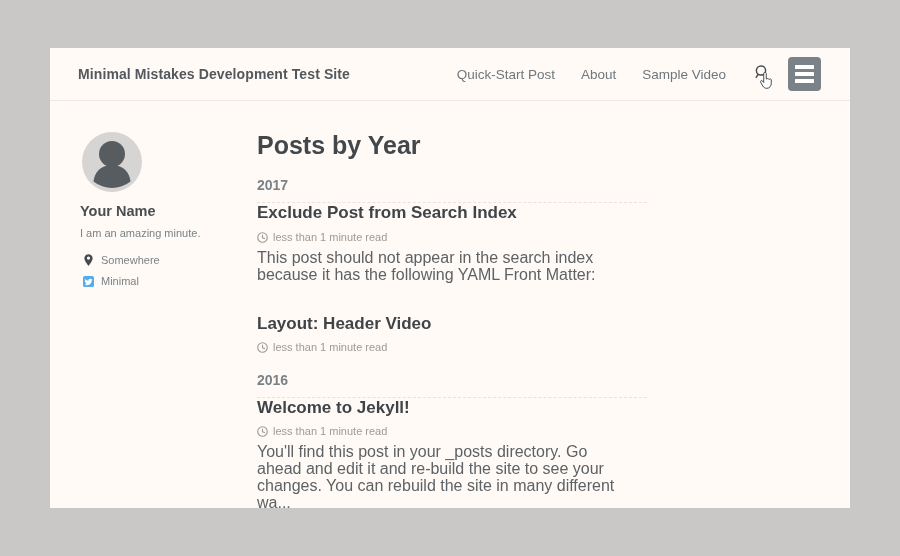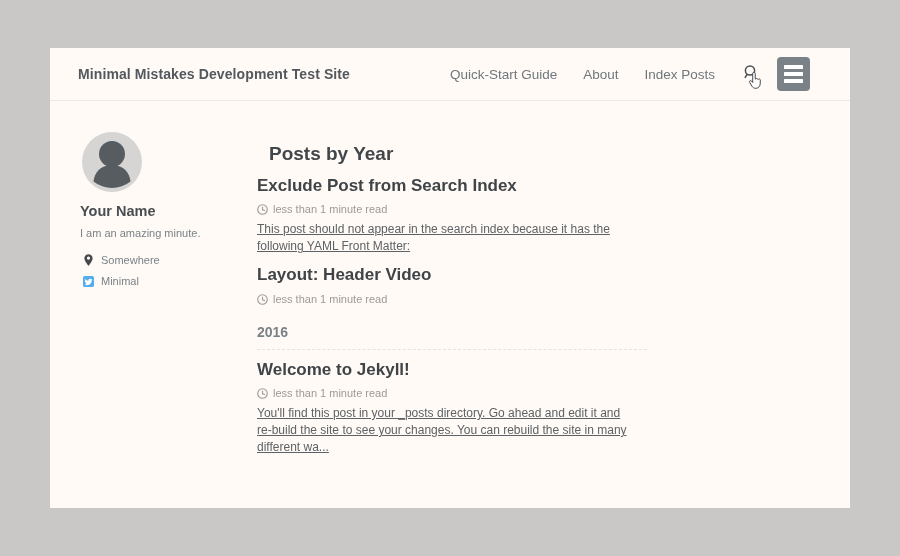--- a/index.html
+++ b/index.html
@@ -15,21 +15,21 @@
     left: 50px; top: 48px;
     width: 800px; height: 460px;
     background: #fffaf5;
     overflow: hidden;
   }
   
   .masthead {
     display: flex;
     align-items: center;
     height: 53px;
-    padding: 0 40px 0 28px;
+    padding: 0 29px 0 28px;
     border-bottom: 1px solid #efe8e1;
   }
   .site-title {
     font-size: 14px;
     font-weight: bold;
     color: #52585d;
     text-decoration: none;
     letter-spacing: 0.1px;
     cursor: pointer;
   }
@@ -101,70 +101,69 @@
     margin: 0 0 9px 3px;
     font-size: 11px;
     color: #7a8288;
     text-decoration: none;
     cursor: pointer;
   }
   .author-link .li-icon { width: 11px; display: inline-flex; justify-content: center; }
   
   .main { width: 390px; flex: 0 0 390px; }
   .page-title {
-    margin: 12px;
-    font-size: 19px;
+    margin: 0;
+    font-size: 25px;
     font-weight: bold;
     color: #42474b;
     line-height: 1.05;
   }
   .year-heading {
     margin: 19px 0 0;
     padding-bottom: 9px;
     font-size: 14px;
     font-weight: bold;
     color: #7a8288;
     border-bottom: 1px dashed #ece1d6;
   }
-  .post { margin-top: 10px; }
-  .post + .post { }
+  .post { }
+  .post + .post { margin-top: 31px; }
   .post-title {
     margin: 0;
     font-size: 17px;
     font-weight: bold;
     line-height: 1.2;
   }
   .post-title a { color: #3f4448; text-decoration: none; cursor: pointer; }
   .post-meta {
     margin: 7px 0 0;
     display: flex; align-items: flex-end; gap: 5px;
     font-size: 11px;
     color: #9d9a97;
   }
   .post-excerpt {
     margin: 6px 0 0;
-    font-size: 12px;
+    font-size: 16px;
     line-height: 17px;
     color: #5d6266;
     max-width: 378px;
-    text-decoration: underline;
   }
   .section-2016 .year-heading, .section-2013 .year-heading { }
 </style>
 </head>
 <body>
 
 <div class="card">
 
   <header class="masthead">
     <a class="site-title">Minimal Mistakes Development Test Site</a>
     <nav class="masthead-nav">
-      <a class="nav-link">Quick-Start Guide</a>
+      <a class="nav-link">Quick-Start Post</a>
       <a class="nav-link">About</a>
-      <a class="nav-link">Index Posts</a>
+      <a class="nav-link">Sample Video</a>
     </nav>
     <div class="search-wrap">
       <button class="search-btn" aria-label="search">
         <svg width="16" height="16" viewBox="0 0 16 16">
           <circle cx="7" cy="6.5" r="4.6" fill="none" stroke="#494e52" stroke-width="1.5"></circle>
           <line x1="4" y1="10.5" x2="2.2" y2="13.4" stroke="#494e52" stroke-width="1.5" stroke-linecap="round"></line>
         </svg>
       </button>
       <span class="cursor-pointer">
         <svg width="14" height="17" viewBox="0 0 16 20">
@@ -213,20 +212,21 @@
             <span>Minimal</span>
           </a>
         </li>
       </ul>
     </aside>
 
     <main class="main">
       <h1 class="page-title">Posts by Year</h1>
 
       <section class="section-2017">
+        <h2 class="year-heading">2017</h2>
 
         <article class="post">
           <h3 class="post-title">
             <a>Exclude Post from Search Index</a>
           </h3>
           <p class="post-meta">
             <svg width="11" height="11" viewBox="0 0 12 12">
               <circle cx="6" cy="6" r="5.2" fill="none" stroke="#9d9a97" stroke-width="1.2"></circle>
               <path d="M6 3.2 L6 6.3 L8.2 7.2" fill="none" stroke="#9d9a97" stroke-width="1.2" stroke-linecap="round"></path>
             </svg>

